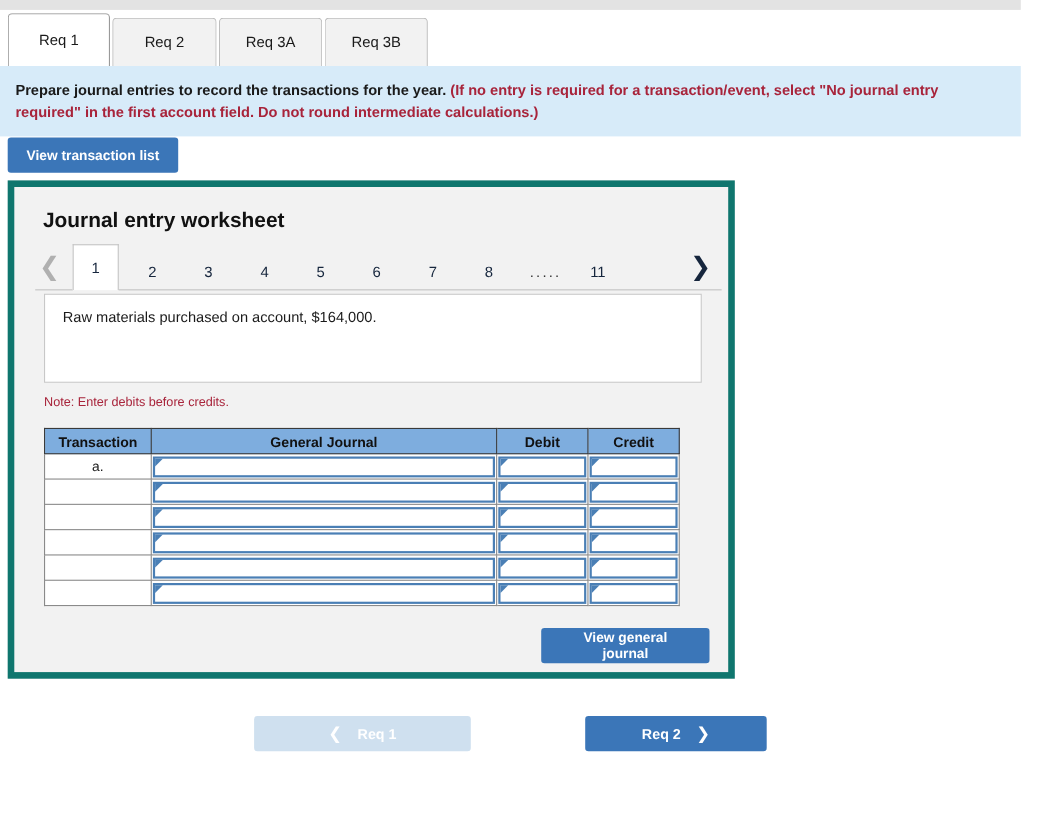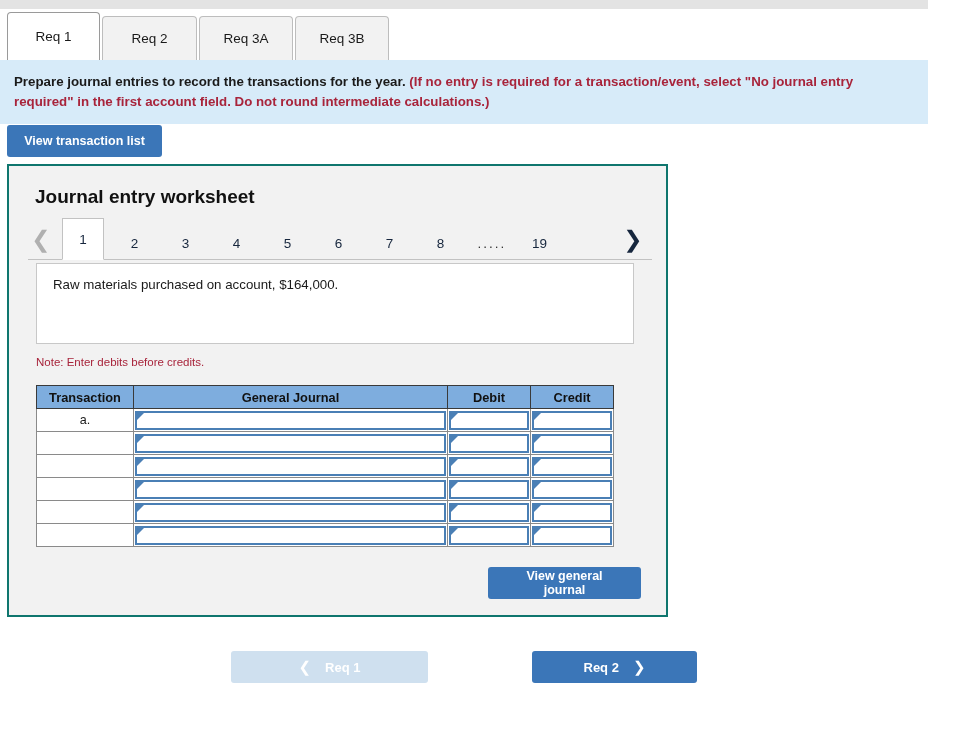--- a/index.html
+++ b/index.html
@@ -106,21 +106,21 @@
 
   
   .panel {
     position: absolute;
     left: 7px;
     top: 164px;
     width: 661px;
     height: 453px;
     box-sizing: border-box;
     background: #f2f2f2;
-    border: 2px solid #0f766e;
+    border: 6px solid #0f766e;
   }
   .panel-title {
     position: absolute;
     left: 26px;
     top: 20px;
     font-size: 19px;
     font-weight: bold;
     color: #111111;
   }
 
@@ -364,21 +364,21 @@
     <div class="pages">
       <div class="page active">1</div>
       <div class="page">2</div>
       <div class="page">3</div>
       <div class="page">4</div>
       <div class="page">5</div>
       <div class="page">6</div>
       <div class="page">7</div>
       <div class="page">8</div>
       <div class="page ellipsis">.....</div>
-      <div class="page">19</div>
+      <div class="page">11</div>
     </div>
     <div class="chev chev-next">❯</div>
   </div>
   <div class="pager-underline"></div>
 
   <div class="tx-box">
     <span>Raw materials purchased on account, $164,000.</span>
   </div>
 
   <div class="note">Note: Enter debits before credits.</div>

